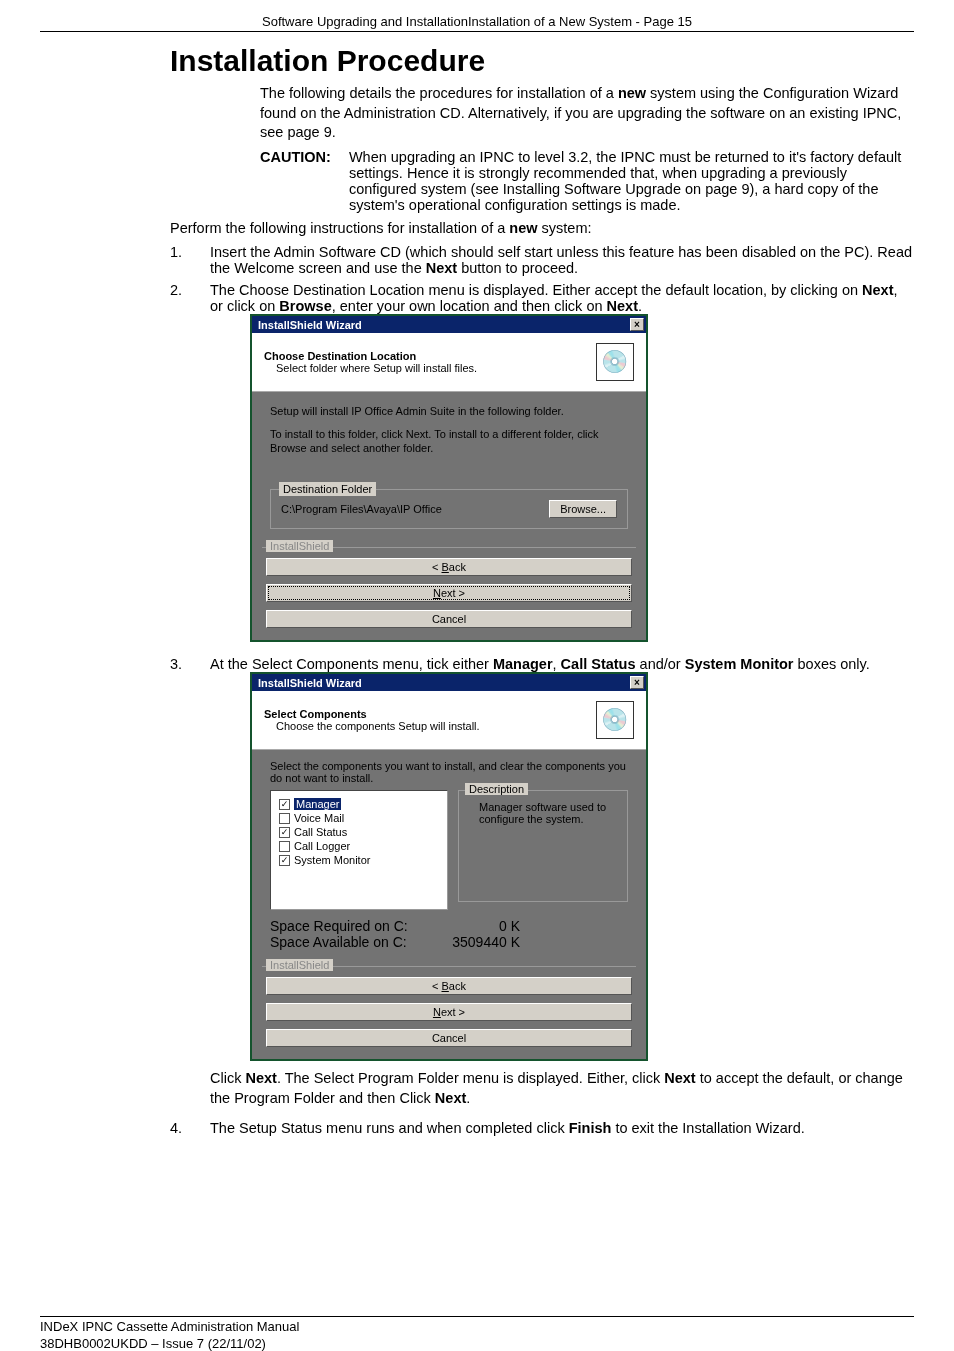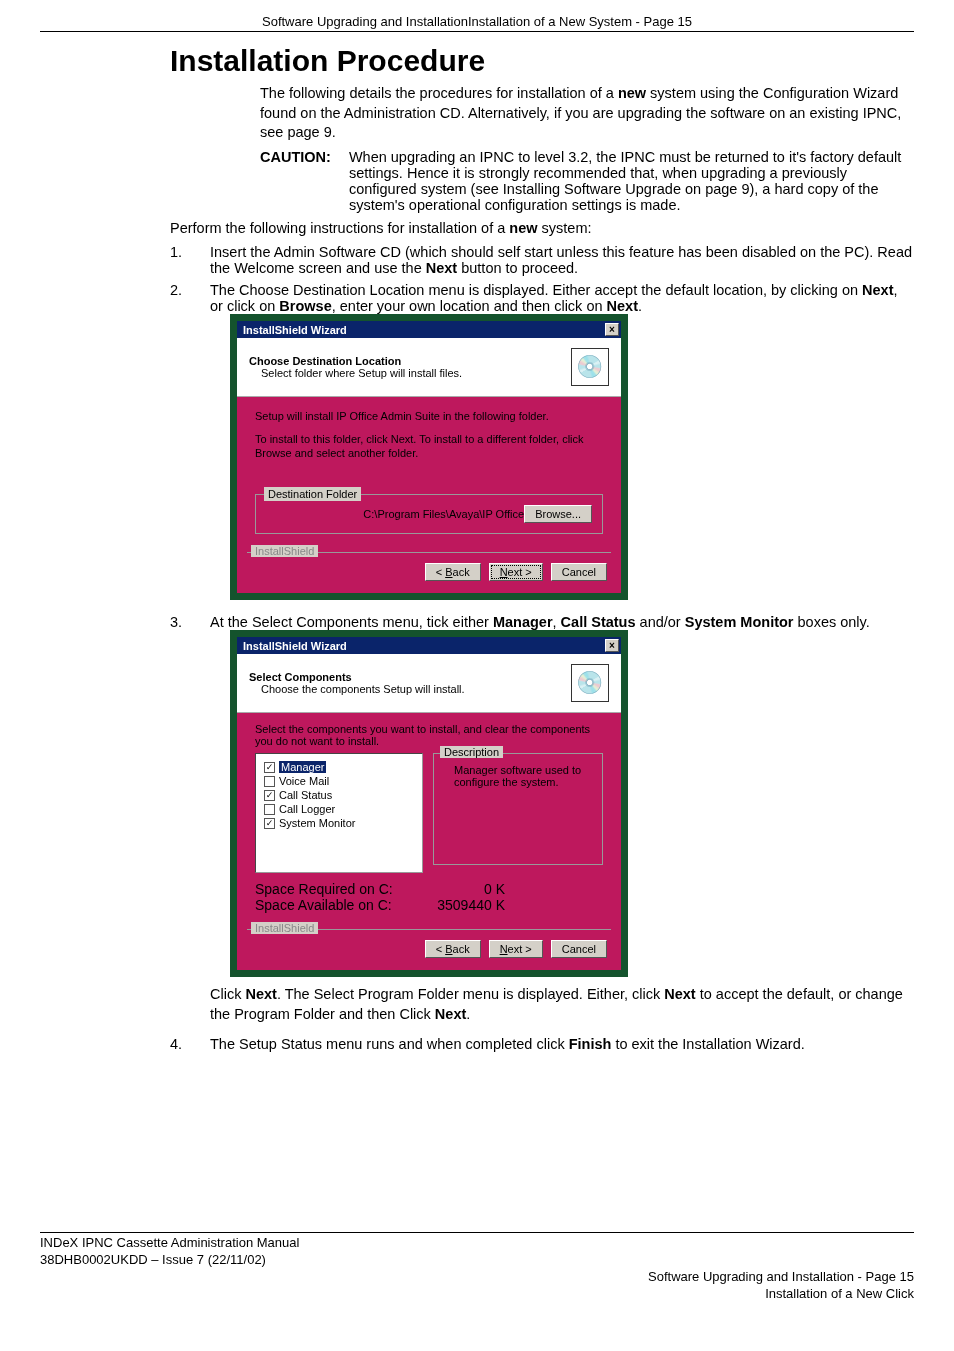--- a/index.html
+++ b/index.html
@@ -29,26 +29,26 @@
   }
   .indent { padding-left: 90px; }
   p { line-height: 1.35; margin-bottom: 6px; }
   .caution-row { display: flex; gap: 18px; margin-top: 6px; margin-bottom: 6px; }
   .caution-label { font-weight: bold; white-space: nowrap; }
   ol { list-style: none; }
   li { display: flex; gap: 22px; margin-bottom: 6px; }
   li .num { width: 18px; flex: 0 0 18px; }
   li .txt { flex: 1; }
   .dlg {
-    margin-left: 20px;
-    border: 7px solid #14532d;
+    margin-left: 40px;
+    border: 2px solid #14532d;
     width: 398px;
     font-family: "MS Sans Serif", Tahoma, sans-serif;
     font-size: 11px;
-    background: #be185d;
+    background: #737373;
     color: #000;
     margin-bottom: 8px;
   }
   .dlg-titlebar {
     background: #0a246a;
     color: #fff;
     font-weight: bold;
     display: flex;
     justify-content: space-between;
     align-items: center;
@@ -90,21 +90,21 @@
     padding: 12px 18px 8px 18px;
     font-size: 11px;
     line-height: 1.3;
   }
   .field-group {
     border: 1px solid #999;
     padding: 10px 10px;
     margin-top: 34px;
     position: relative;
     display:flex;
-    justify-content:flex-end;
+    justify-content:space-between;
     align-items:center;
   }
   .field-group .legend {
     position:absolute;
     top:-8px; left:8px;
     background:#d4d0c8;
     padding: 0 4px;
     font-size: 11px;
   }
   .winbtn {
@@ -125,20 +125,21 @@
   .dlg-sep .seplabel {
     position:absolute; top:-8px; left:4px;
     background:#d4d0c8; padding:0 4px;
     color:#888; font-size:11px;
   }
   .dlg-buttons {
     display:flex;
     justify-content:flex-end;
     gap: 8px;
     padding: 10px 14px 12px 14px;
+    flex-direction: column;
   }
   .comp-body {
     padding: 10px 18px 6px 18px;
     font-size:11px;
   }
   .comp-row { display:flex; gap:10px; margin-top:6px;}
   .comp-list {
     border: 1px inset #999;
     background:#fff;
     padding:6px 8px;

